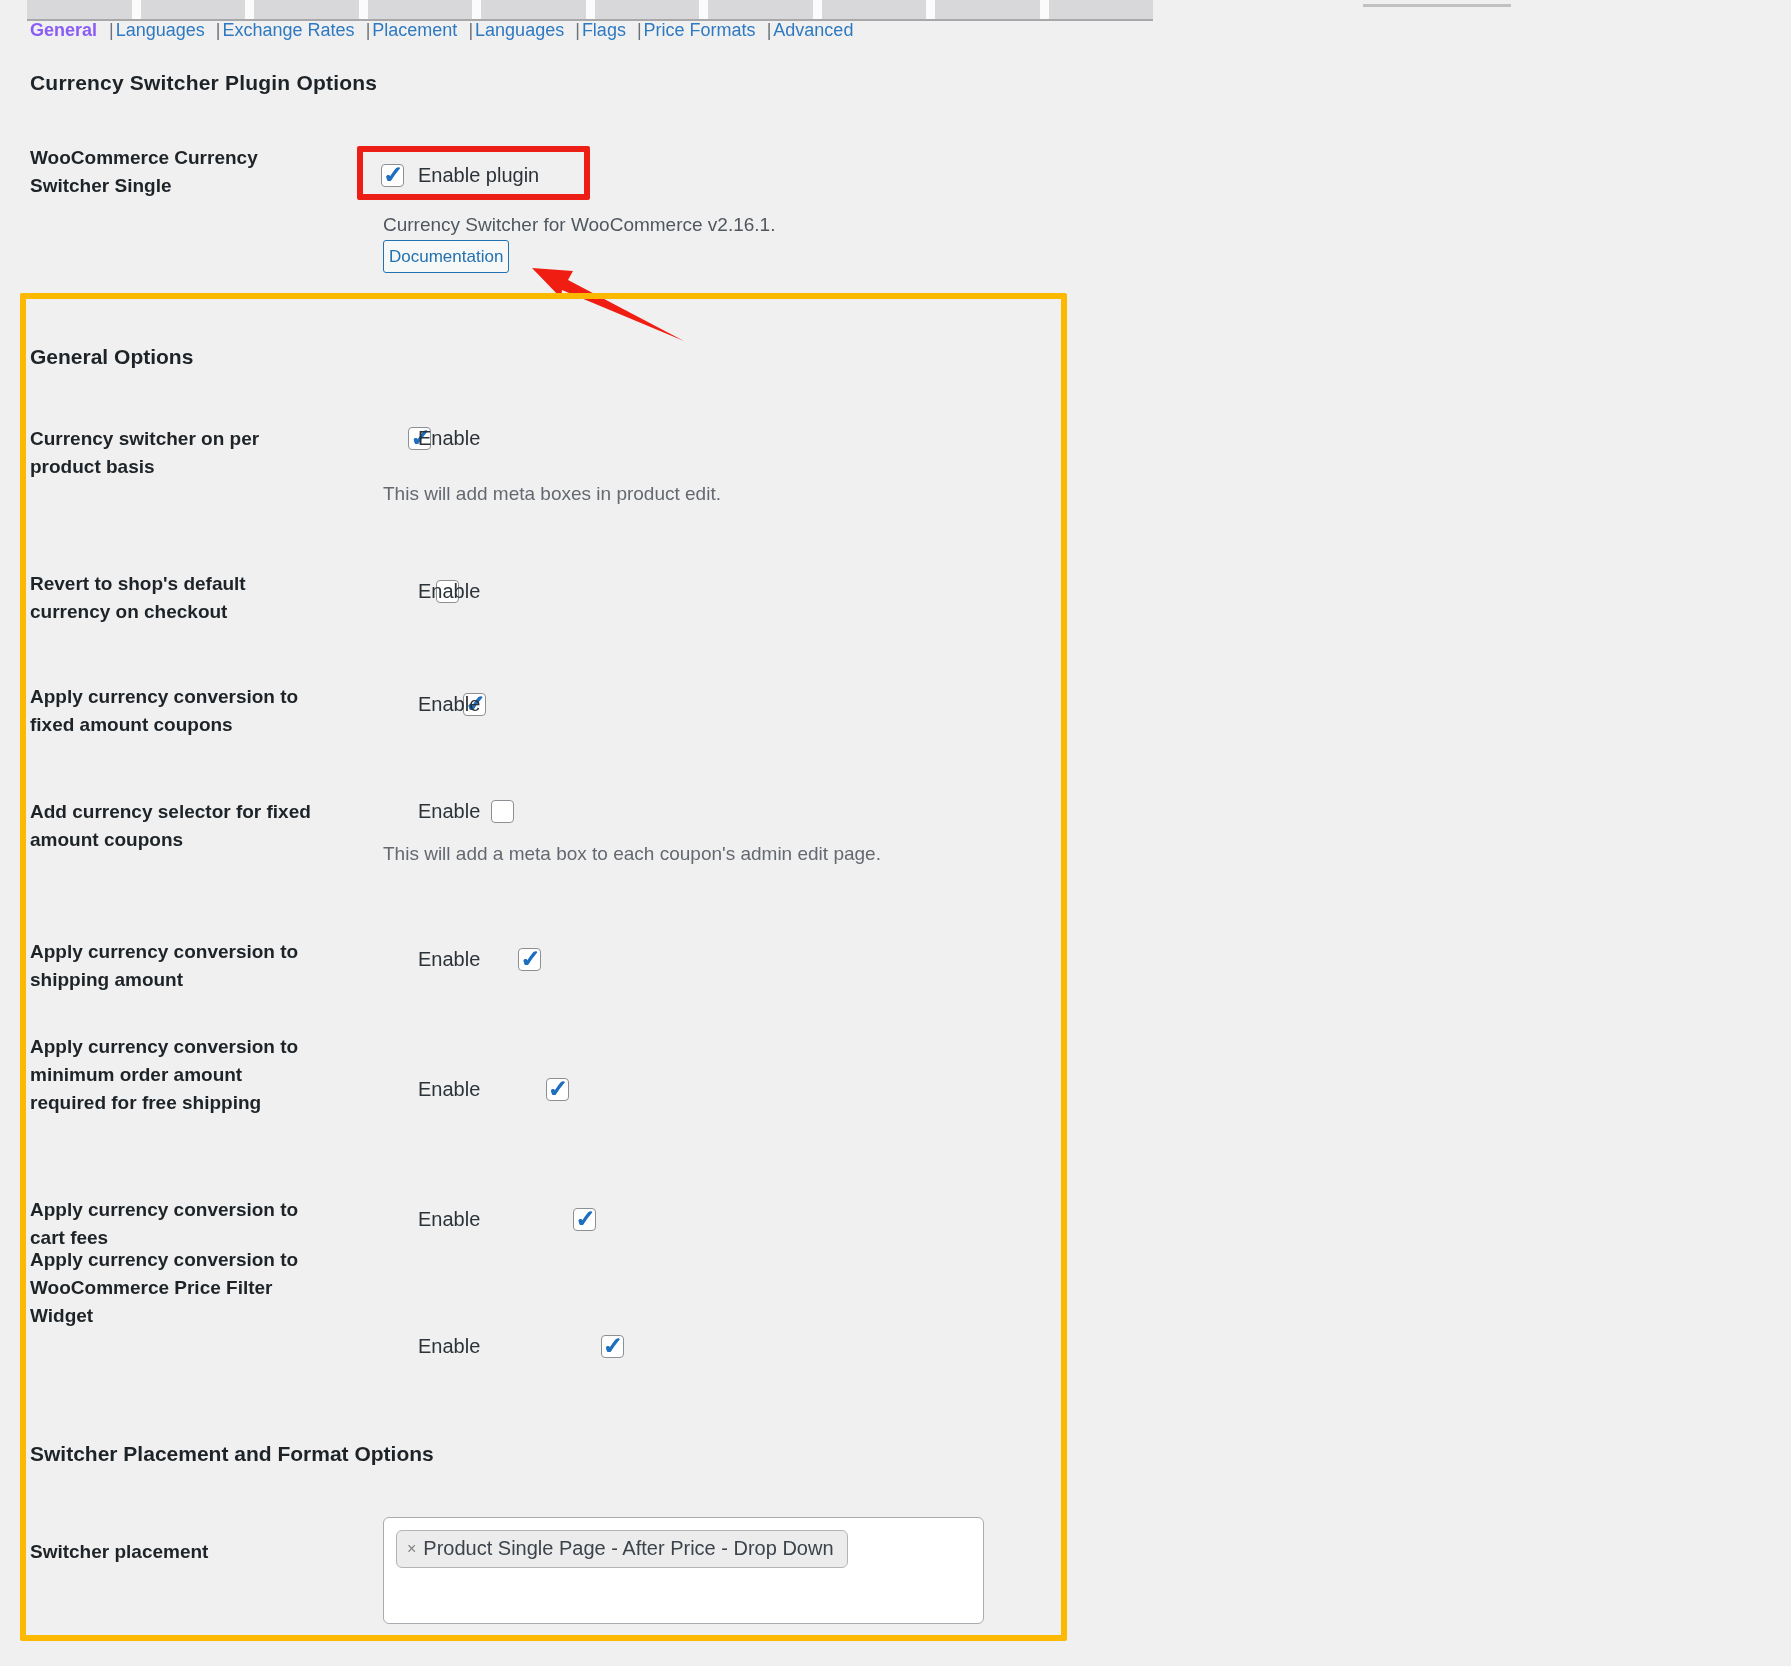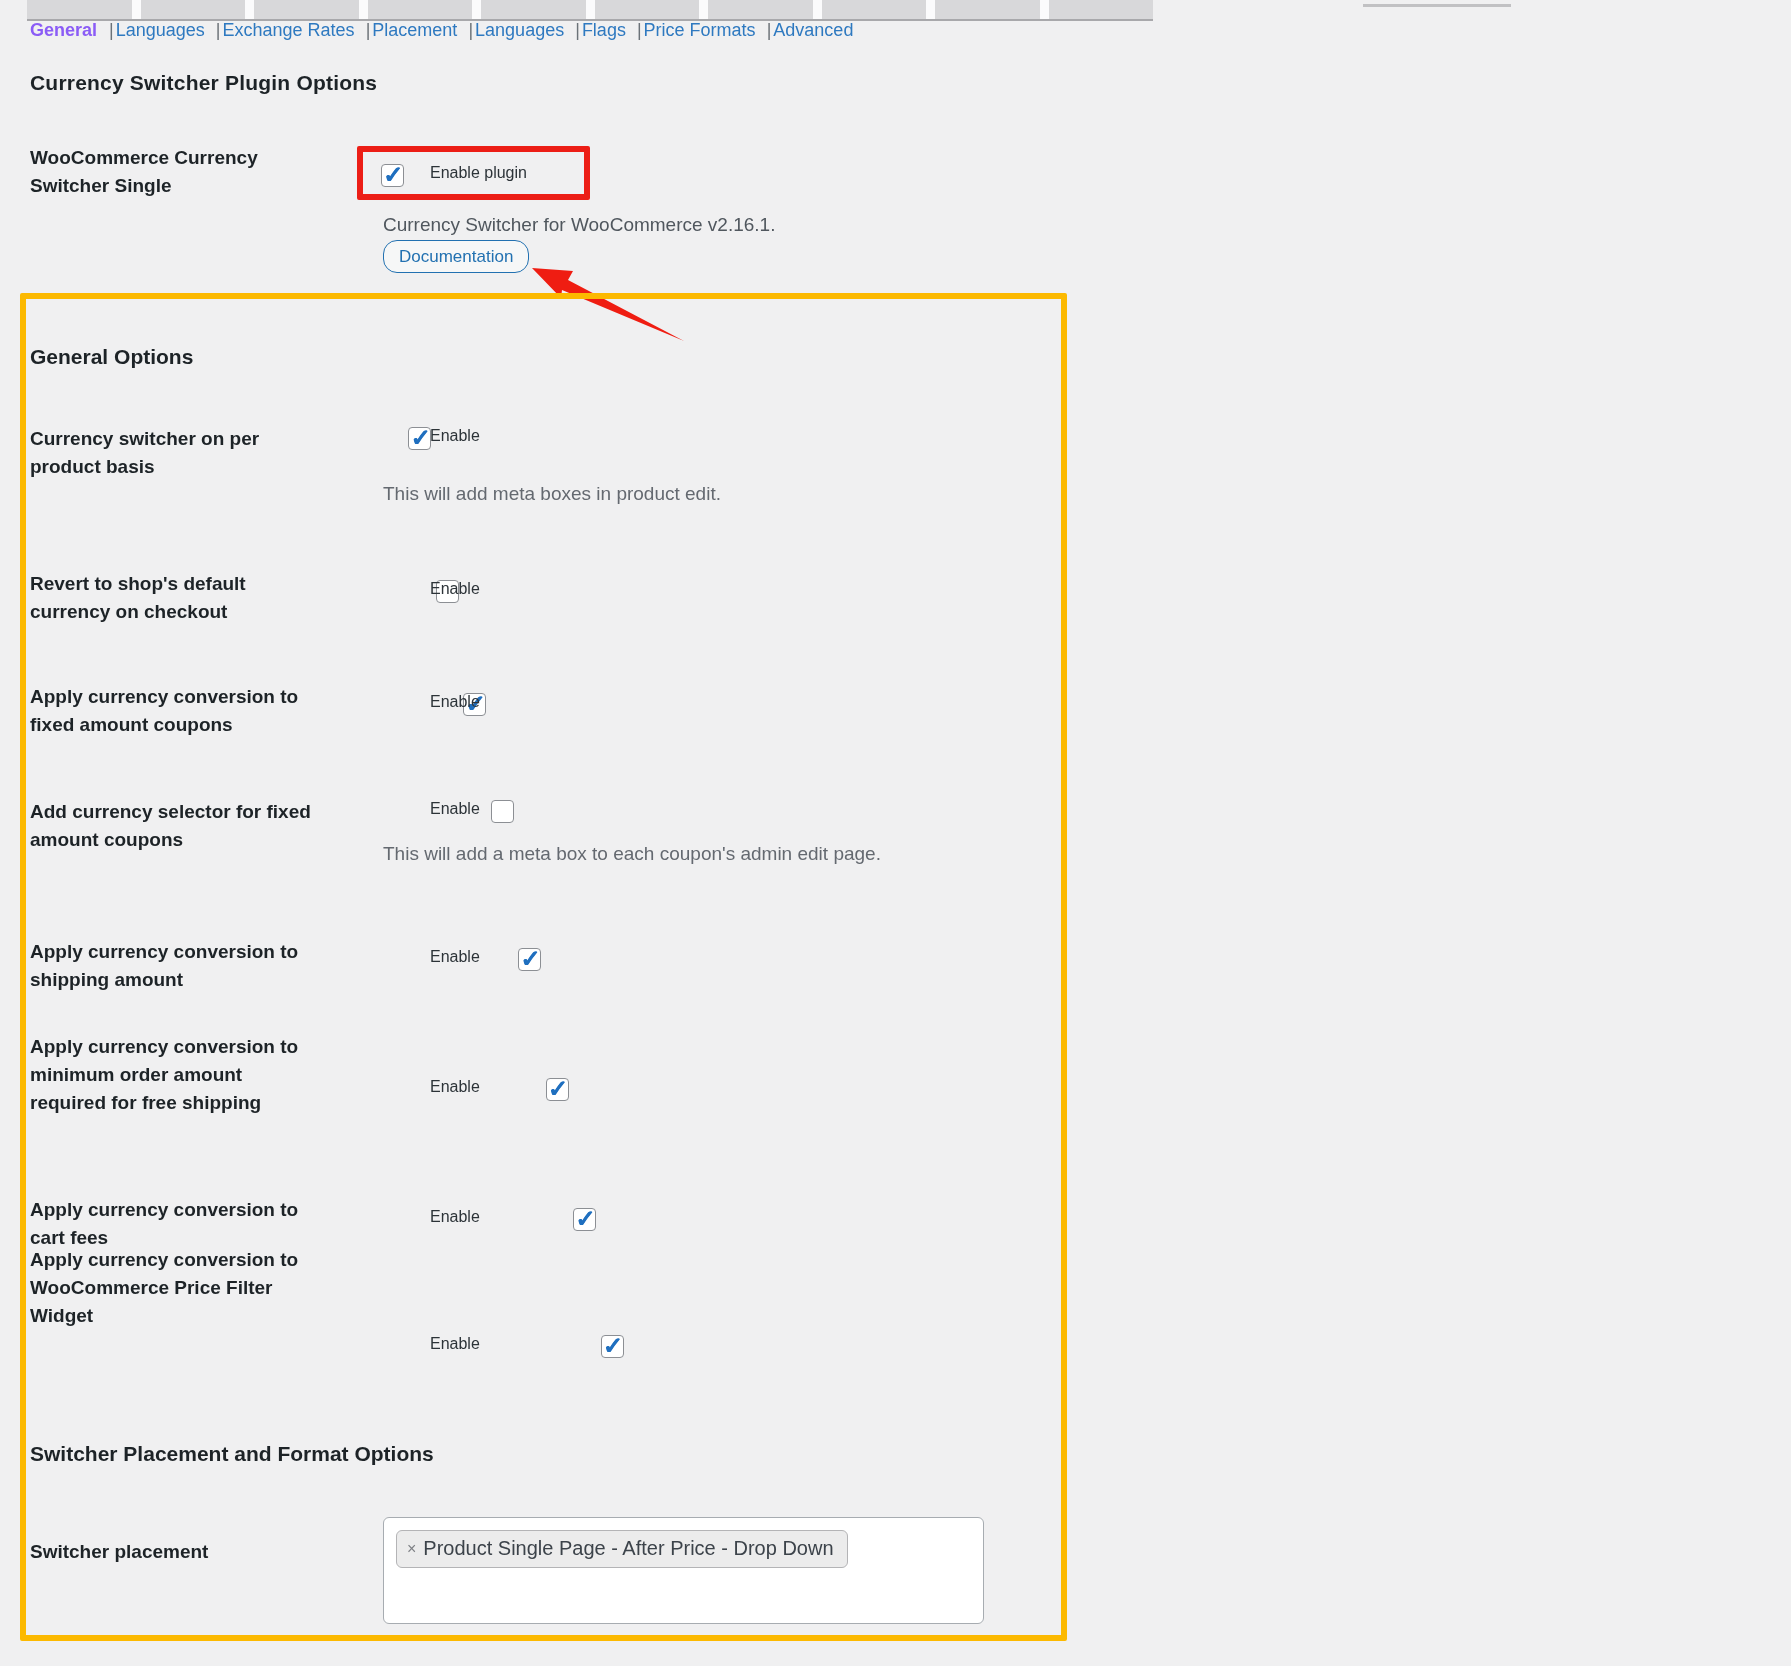--- a/index.html
+++ b/index.html
@@ -28,21 +28,21 @@
   .settings-nav .active { color:#8b5cf6; font-weight:700; margin-right:6px; }
   .settings-nav .sep { color:#6b7278; margin:0 2px 0 6px; }
   .settings-nav a { color:#2e79c0; text-decoration:none; cursor:pointer; }
 
   .page-title { left:30px; top:71px; font-size:21px; font-weight:600; letter-spacing:.2px; }
 
   .row-label {
     left:30px; width:292px;
     font-size:19px; font-weight:600; line-height:28px; color:#1d2327;
   }
-  .enable-label { font-size:16px; color:#2c3338;margin-left:12px; }
+  .enable-label { font-size:20px; color:#2c3338; }
   .desc { font-size:19px; color:#646970; }
 
   
   .checkbox {
     width:23px; height:23px;
     background:#fff;
     border:1px solid #8c8f94;
     border-radius:4px;
     display:inline-block; position:relative;
     cursor:pointer;
@@ -63,24 +63,24 @@
   .orange-box {
     left:20px; top:293px; width:1047px; height:1348px;
     border:6px solid #fcb900; border-radius:2px;
     pointer-events:none;
   }
   .arrow-svg { left:0; top:0; width:1791px; height:1666px; pointer-events:none; }
 
   .version-text { left:383px; top:214px; font-size:19px; color:#50575e; }
   .doc-button {
     left:383px; top:240px; height:33px;
-    padding:0 15px;
+    padding:0 5px;
     display:inline-flex; align-items:center;
     background:#f6f7f7;
-    border:1px solid #2271b1; border-radius:14px;
+    border:1px solid #2271b1; border-radius:3px;
     color:#2271b1; font-size:17px;
     cursor:pointer; font-family:inherit;
   }
 
   .section-heading { font-size:21px; font-weight:600; color:#1d2327; }
 
   
   .multiselect {
     left:383px; top:1517px; width:601px; height:107px;
     background:#fff;

